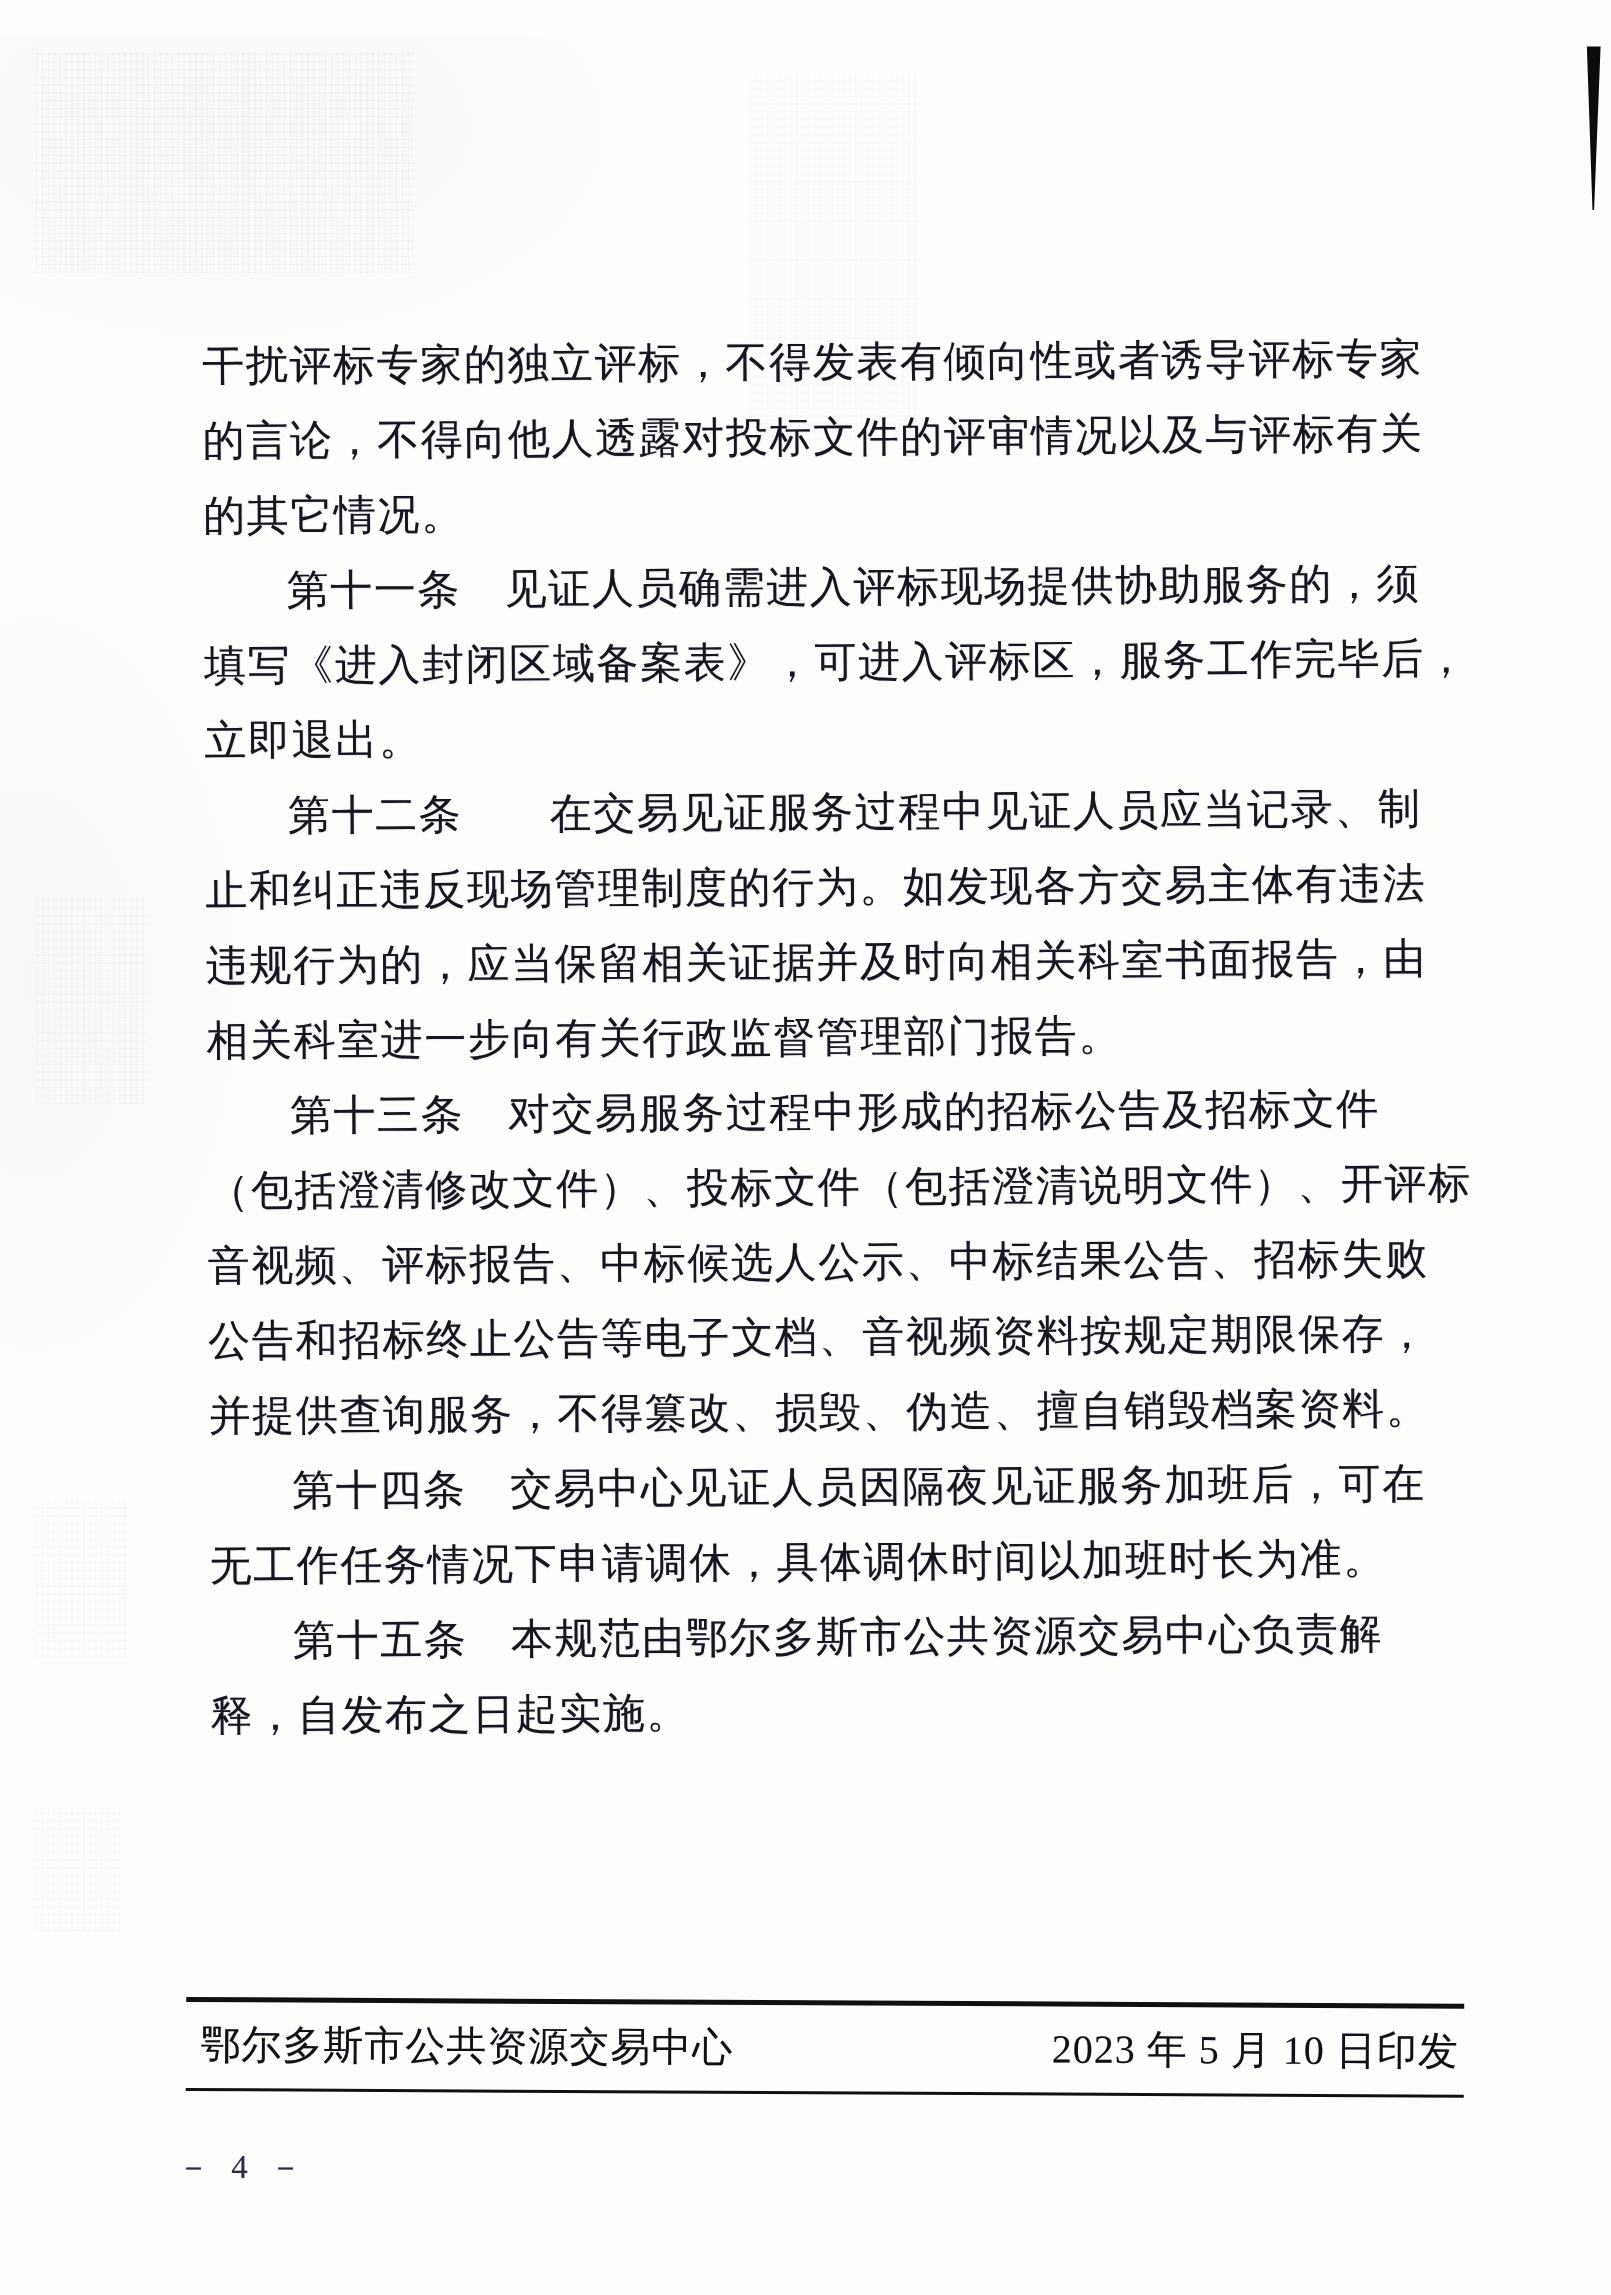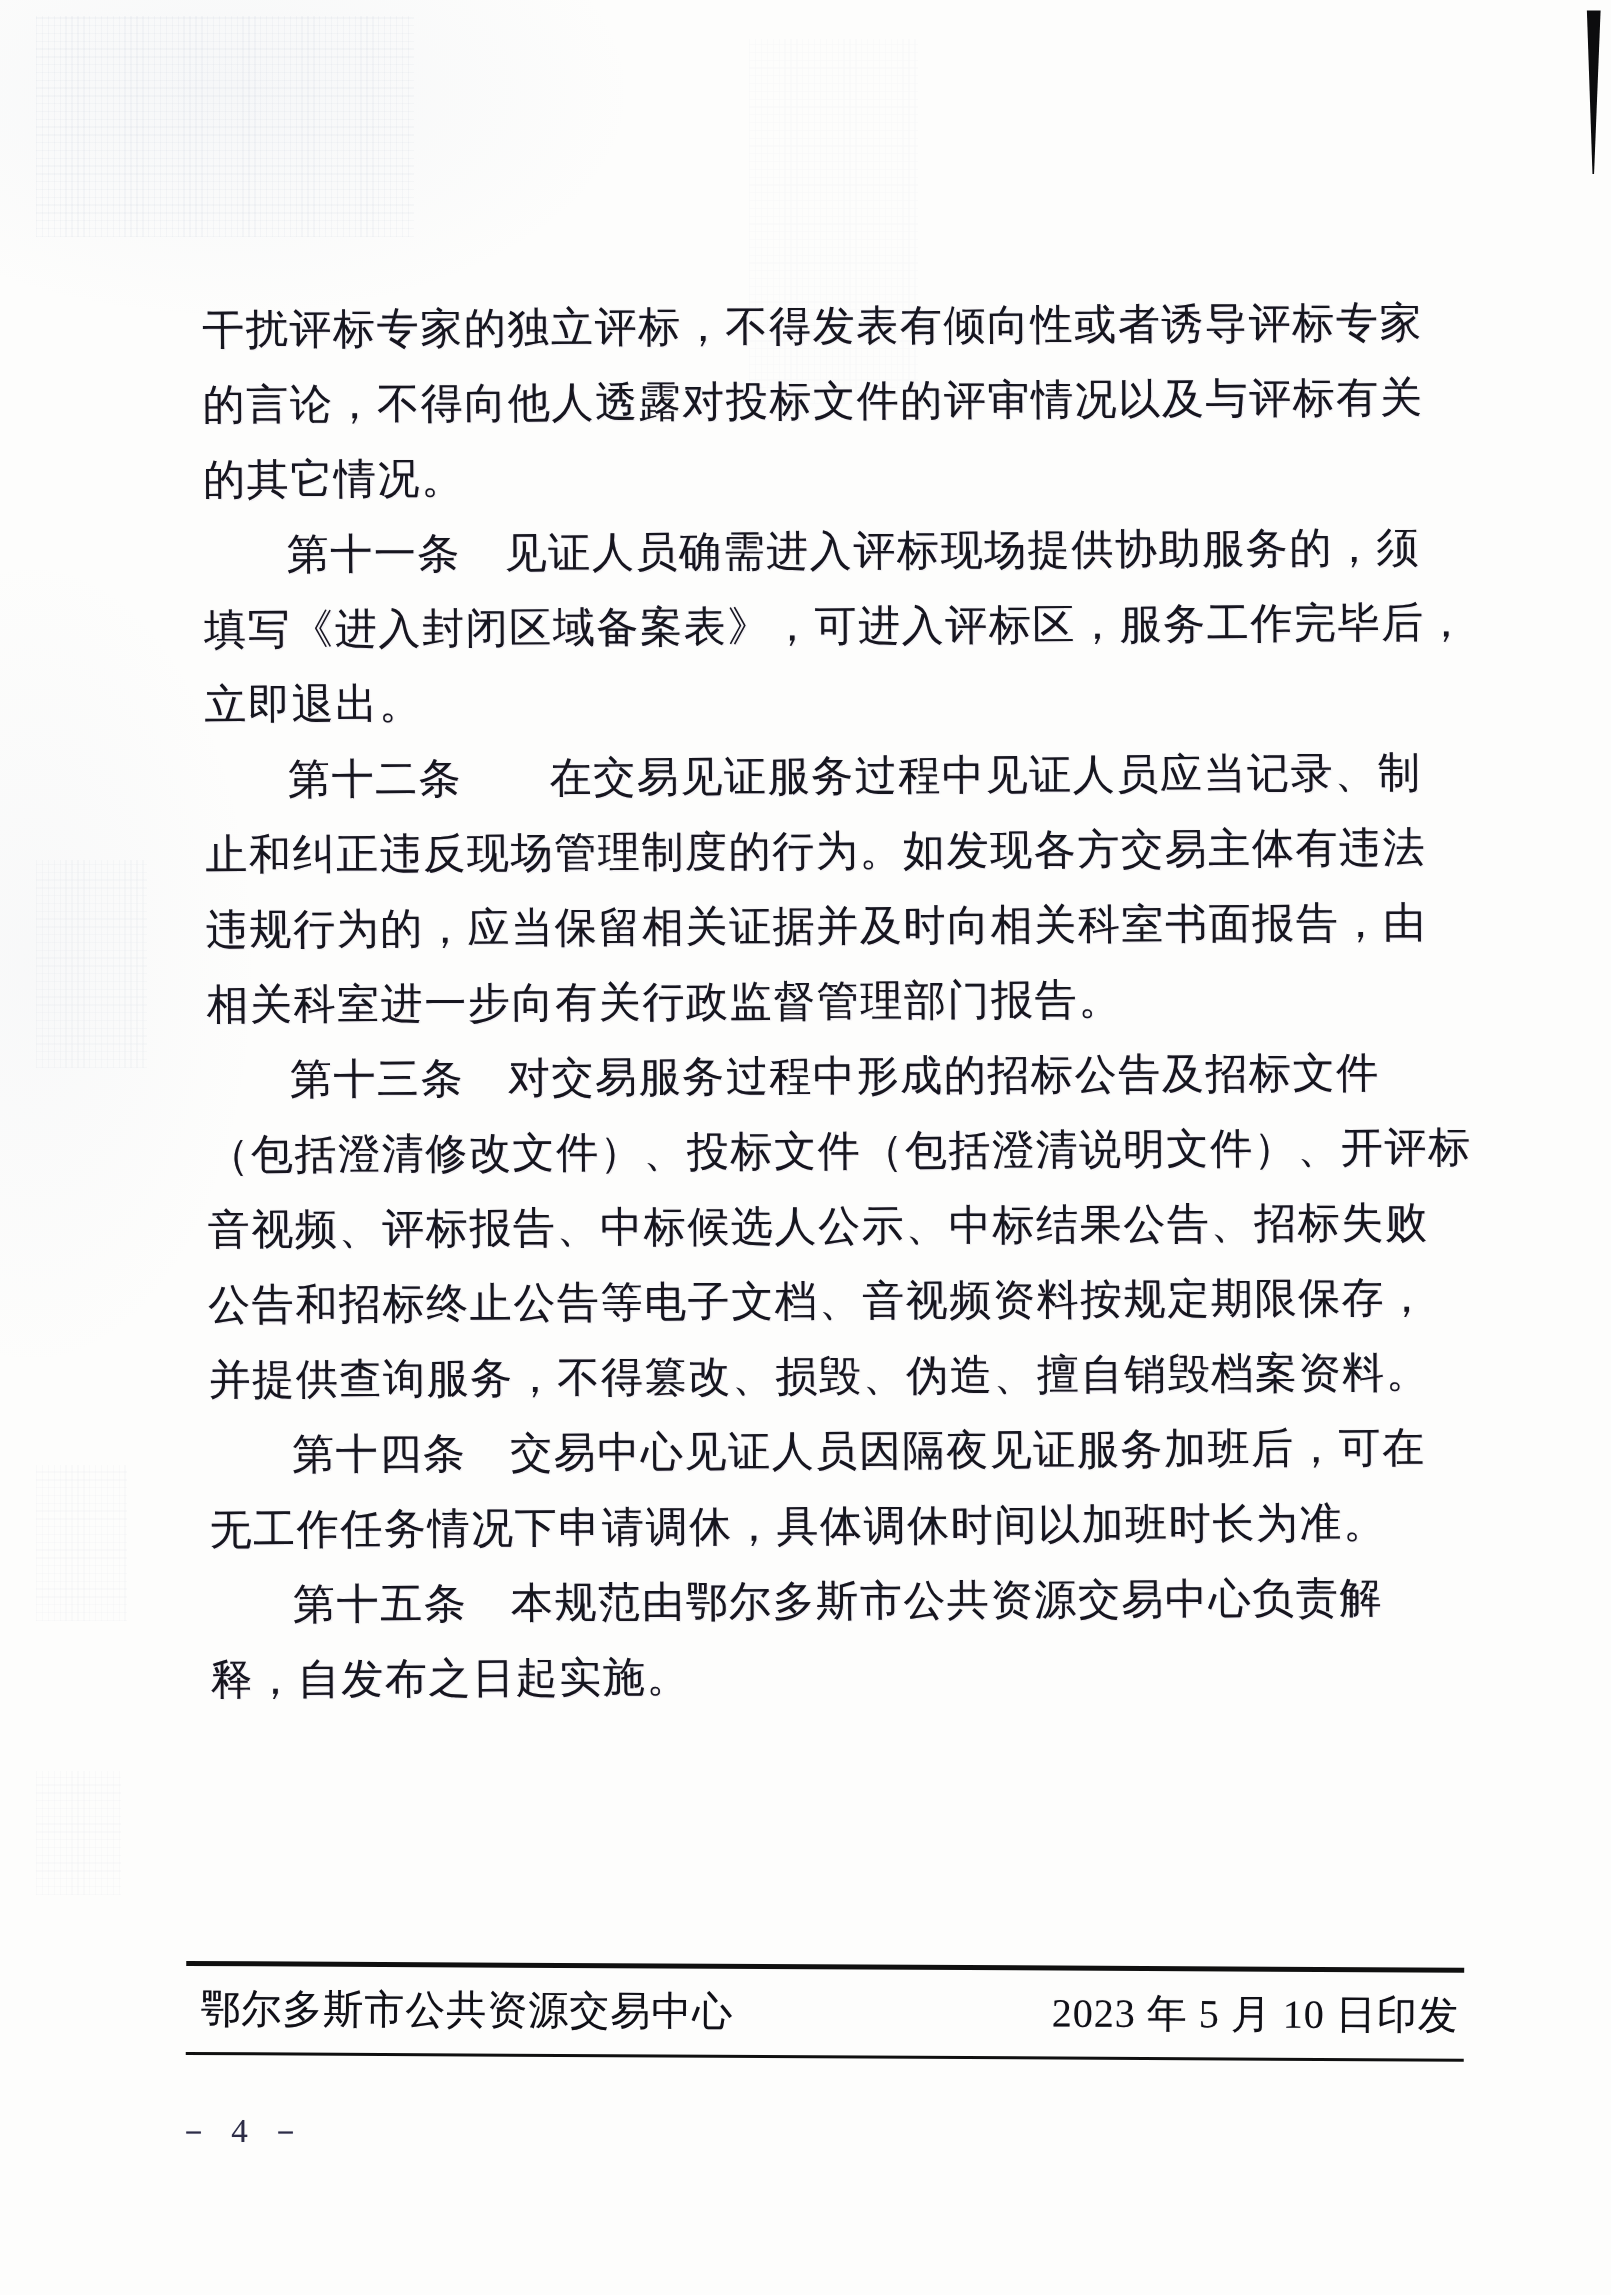--- a/index.html
+++ b/index.html
@@ -9,20 +9,21 @@
     overflow:hidden;
     position:relative;
     font-family:"Liberation Serif", serif;
   }
   .page{
     position:absolute;inset:0;
     background:
       radial-gradient(ellipse 586px 326px at 14% 4%, rgba(150,165,195,0.07), transparent 70%),
       radial-gradient(ellipse 326px 586px at 2% 42%, rgba(150,160,190,0.05), transparent 70%),
       #fdfdfc;
+    margin-top: 36px;
   }
   
   .noise{
     position:absolute;
     background-image:
       repeating-linear-gradient(90deg, rgba(95,115,155,0.10) 0 1.3px, transparent 1.3px 5.9px),
       repeating-linear-gradient(0deg, rgba(95,115,155,0.08) 0 1.3px, transparent 1.3px 7.8px);
     opacity:.45;
     pointer-events:none;
   }

